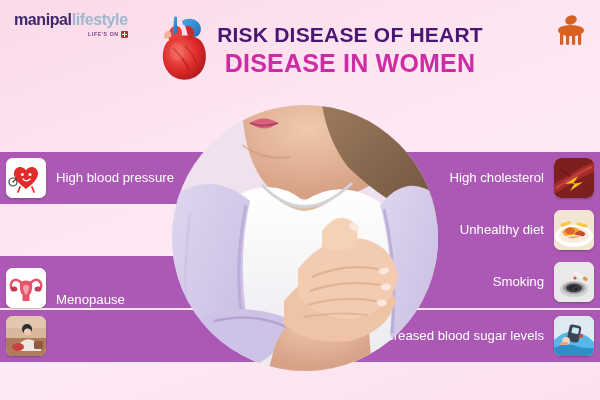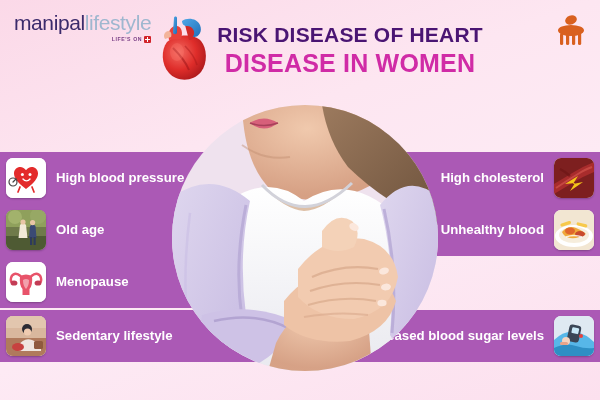--- a/index.html
+++ b/index.html
@@ -14,21 +14,21 @@
     background: linear-gradient(160deg, #fbd9e8 0%, #fde6f1 35%, #fdeaf4 60%, #fce0ee 100%);
     overflow: hidden;
   }
 
   
   .logo {
     position: absolute; left: 14px; top: 12px;
     line-height: 1;
     user-select: none;
   }
-  .logo-word { font-size: 21px; font-weight: 400; letter-spacing: -0.4px; }
+  .logo-word { font-size: 16px; font-weight: 700; letter-spacing: -0.4px; }
   .logo-a { color: #3b2a6b; }
   .logo-b { color: #9fb7cf; }
   .logo-tag {
     display: flex; align-items: center; justify-content: flex-end;
     gap: 2px; margin-top: 3px;
   }
   .logo-tag-text {
     font-size: 5.2px; font-weight: 700; letter-spacing: 0.6px; color: #7a3f86;
   }
   .logo-tag-mark {
@@ -75,39 +75,39 @@
     display: flex;
     align-items: center;
     z-index: 2;
   }
   .row.left  { left: 0; width: 318px; padding-left: 6px; justify-content: flex-start; }
   .row.right { right: 0; width: 318px; padding-right: 6px; justify-content: flex-end; }
 
   .row-label {
     color: #ffffff;
     font-size: 13.2px;
-    font-weight: 700;
+    font-weight: 400;
     line-height: 1.22;
   }
   .row.left .row-label  { margin-left: 10px; text-align: left; }
   .row.right .row-label { margin-right: 10px; text-align: right; }
 
   .thumb {
     width: 40px; height: 40px; min-width: 40px;
     border-radius: 7px;
     overflow: hidden;
     background: #ffffff;
     box-shadow: 0 1px 2px rgba(0,0,0,.25);
   }
   .thumb svg { display: block; }
 
   
   #row-l1 { top: 152px; } #row-r1 { top: 152px; }
   #row-l2 { top: 204px; } #row-r2 { top: 204px; }
-  #row-l3 { top: 256px; } #row-r3 { top: 256px; }
+  #row-l3 { top: 256px; align-items: flex-end; } #row-r3 { top: 256px; }
   #row-l4 { top: 310px; } #row-r4 { top: 310px; }
 </style>
 </head>
 <body>
 
 <div id="infographic">
 
   <div class="logo">
     <div>
       <span class="logo-word logo-a">manipal</span><span class="logo-word logo-b">lifestyle</span>
@@ -168,38 +168,20 @@
           <circle cx="24" cy="16.5" r="1.5" fill="#fff"></circle>
         <path d="M17 21 C19 23.5 22 23.5 24 21" stroke="#fff" stroke-width="1.4" fill="none" stroke-linecap="round"></path>
         <path d="M14 29 L12 34 M26 29 L28 34" stroke="#e32b2b" stroke-width="1.7" stroke-linecap="round"></path>
         <circle cx="7" cy="24" r="4" fill="none" stroke="#444" stroke-width="1.2"></circle>
         <path d="M7 24 L10 21" stroke="#444" stroke-width="1.2" stroke-linecap="round"></path>
       </svg>
     </span>
     <span class="row-label">High blood pressure</span>
   </div>
 
-  <div class="row left" id="row-l2">
-    <span class="thumb">
-      <svg viewBox="0 0 40 40" width="40" height="40" aria-hidden="true">
-        <rect width="40" height="40" fill="#6f7a4a"></rect>
-        <rect y="0" width="40" height="17" fill="#8fa05c"></rect>
-        <rect y="26" width="40" height="14" fill="#4e5a33"></rect>
-        <circle cx="9" cy="7" r="7" fill="#a9b974" opacity=".7"></circle>
-        <circle cx="32" cy="6" r="8" fill="#9dae6a" opacity=".6"></circle>
-        <path d="M14 15 q3 -4 6 0 l1.5 13 h-9 Z" fill="#f2ead8"></path>
-        <circle cx="17" cy="12" r="2.6" fill="#e8c6a6"></circle>
-        <path d="M24 16 q3 -3 5.5 0 l1 12 h-7.5 Z" fill="#3a4a74"></path>
-        <circle cx="26.6" cy="12.6" r="2.6" fill="#e8c6a6"></circle>
-        <rect x="24" y="27" width="2.2" height="8" fill="#2d3a5c"></rect>
-        <rect x="27.5" y="27" width="2.2" height="8" fill="#2d3a5c"></rect>
-      </svg>
-    </span>
-    <span class="row-label">Old age</span>
-  </div>
 
   <div class="row left" id="row-l3">
     <span class="thumb">
       <svg viewBox="0 0 40 40" width="40" height="40" aria-hidden="true">
         <rect width="40" height="40" fill="#ffffff"></rect>
         <path d="M14 14 q6 -3 12 0 q1 9 -2.5 13 l0 6 h-7 l0 -6 q-3.5 -4 -2.5 -13 Z" fill="#e8536a"></path>
         <path d="M14.5 14 C10 10 6 12 5 16 C4 20 7 23 10 21" stroke="#e8536a" stroke-width="2.4" fill="none" stroke-linecap="round"></path>
         <path d="M25.5 14 C30 10 34 12 35 16 C36 20 33 23 30 21" stroke="#e8536a" stroke-width="2.4" fill="none" stroke-linecap="round"></path>
         <ellipse cx="8" cy="21" rx="3.4" ry="2.6" fill="#c33c55"></ellipse>
         <ellipse cx="32" cy="21" rx="3.4" ry="2.6" fill="#c33c55"></ellipse>
@@ -215,53 +197,69 @@
         <rect width="40" height="40" fill="#d9b79d"></rect>
         <rect y="22" width="40" height="18" fill="#b07a5c"></rect>
         <rect x="0" y="0" width="40" height="12" fill="#e2c6ae"></rect>
         <circle cx="21" cy="13" r="5" fill="#2b2b33"></circle>
         <circle cx="21.5" cy="16" r="3.6" fill="#f0cbb0"></circle>
         <path d="M12 30 q6 -9 14 -6 q6 2 9 6 l0 5 h-23 Z" fill="#efe6df"></path>
         <ellipse cx="12" cy="31" rx="6" ry="4" fill="#c7413f"></ellipse>
         <rect x="28" y="25" width="9" height="8" rx="1.5" fill="#8f5a3e"></rect>
       </svg>
     </span>
-    <span class="row-label">Sedentary lifestyle</span>
   </div>
 
   <div class="row right" id="row-r1">
     <span class="row-label">High cholesterol</span>
     <span class="thumb">
       <svg viewBox="0 0 40 40" width="40" height="40" aria-hidden="true">
         <rect width="40" height="40" fill="#7d1f1f"></rect>
         <path d="M0 26 q10 -6 20 -12 q10 -6 20 -10 l0 10 q-10 4 -20 10 q-10 6 -20 12 Z" fill="#a82c2c"></path>
         <path d="M2 30 q12 -8 22 -14 q8 -5 14 -7" stroke="#d85a52" stroke-width="2" fill="none" opacity=".6"></path>
         <path d="M11 26 l13 -8 l-5 8 l10 -2 l-13 9 l5 -8 Z" fill="#f5c518"></path>
         <path d="M6 11 q6 3 10 7" stroke="#6d1616" stroke-width="2.5" fill="none" opacity=".7"></path>
       </svg>
     </span>
   </div>
 
   <div class="row right" id="row-r2">
-    <span class="row-label">Unhealthy blood</span>
+    <span class="row-label">Unhealthy diet</span>
     <span class="thumb">
       <svg viewBox="0 0 40 40" width="40" height="40" aria-hidden="true">
         <rect width="40" height="40" fill="#f2e6d2"></rect>
         <ellipse cx="20" cy="26" rx="19" ry="11" fill="#ffffff"></ellipse>
         <ellipse cx="20" cy="25" rx="15" ry="8" fill="#f6eddc"></ellipse>
         <path d="M8 22 q6 -7 14 -4 q7 3 10 6 q-8 5 -16 4 q-6 -1 -8 -6 Z" fill="#f0a83a"></path>
         <ellipse cx="16" cy="21" rx="5" ry="3.4" fill="#e0662c"></ellipse>
         <ellipse cx="26" cy="24" rx="5" ry="3" fill="#c94a2e"></ellipse>
         <rect x="6" y="14" width="11" height="3.2" rx="1.6" fill="#f7c94b" transform="rotate(-18 6 14)"></rect>
         <rect x="23" y="12" width="11" height="3.2" rx="1.6" fill="#f7c94b" transform="rotate(14 23 12)"></rect>
         <path d="M12 27 q8 -3 16 0" stroke="#fff" stroke-width="1.6" fill="none" opacity=".8"></path>
       </svg>
     </span>
   </div>
 
+  <div class="row right" id="row-r3">
+    <span class="row-label">Smoking</span>
+    <span class="thumb">
+      <svg viewBox="0 0 40 40" width="40" height="40" aria-hidden="true">
+        <rect width="40" height="40" fill="#e9e9ea"></rect>
+        <ellipse cx="20" cy="27" rx="14" ry="8" fill="#cfcfd2"></ellipse>
+        <ellipse cx="20" cy="26" rx="11" ry="6" fill="#9a9aa0"></ellipse>
+        <ellipse cx="20" cy="26" rx="8" ry="4.2" fill="#3a3a3e"></ellipse>
+        <circle cx="17" cy="26" r="1.4" fill="#1c1c1f"></circle>
+        <circle cx="22" cy="27" r="1.2" fill="#1c1c1f"></circle>
+        <circle cx="20" cy="24" r="1" fill="#1c1c1f"></circle>
+        <rect x="20" y="8" width="15" height="3.4" rx="1.7" fill="#f2f2f2" transform="rotate(32 20 8)"></rect>
+        <rect x="30" y="14" width="5" height="3.4" rx="1.2" fill="#d89a44" transform="rotate(32 30 14)"></rect>
+        <circle cx="21" cy="16" r="1.6" fill="#e8552c"></circle>
+      </svg>
+    </span>
+  </div>
 
   <div class="row right" id="row-r4">
     <span class="row-label">Increased blood sugar levels</span>
     <span class="thumb">
       <svg viewBox="0 0 40 40" width="40" height="40" aria-hidden="true">
         <rect width="40" height="40" fill="#dfe9f2"></rect>
         <path d="M0 24 q10 -10 22 -8 q10 2 18 10 l0 14 h-40 Z" fill="#57b7e8"></path>
         <path d="M0 32 q12 -6 22 -2 q9 3 18 2 l0 8 h-40 Z" fill="#2e8fc4"></path>
         <rect x="16" y="8" width="12" height="17" rx="3" fill="#3a4657" transform="rotate(12 16 8)"></rect>
         <rect x="18.5" y="11" width="7" height="6" rx="1" fill="#c9e8f7" transform="rotate(12 18.5 11)"></rect>

